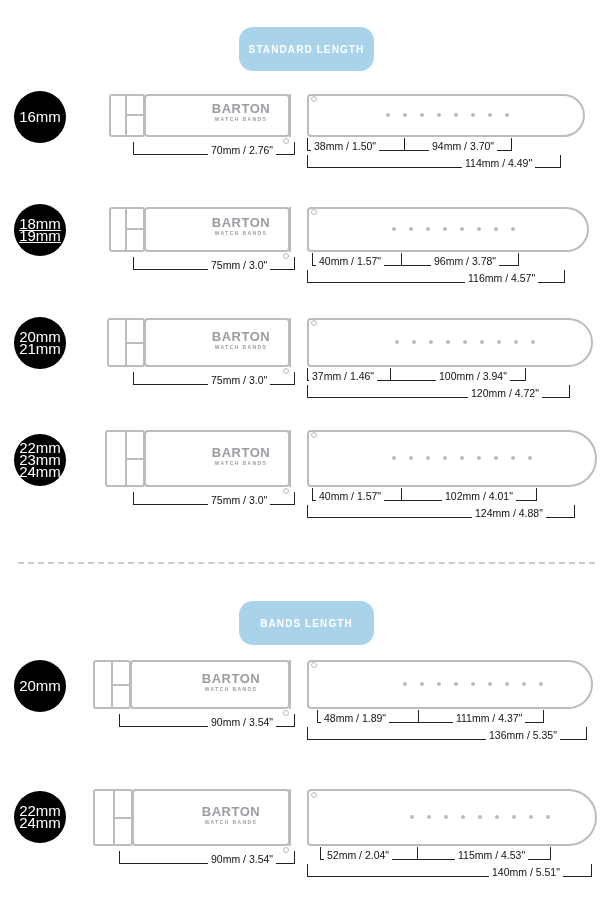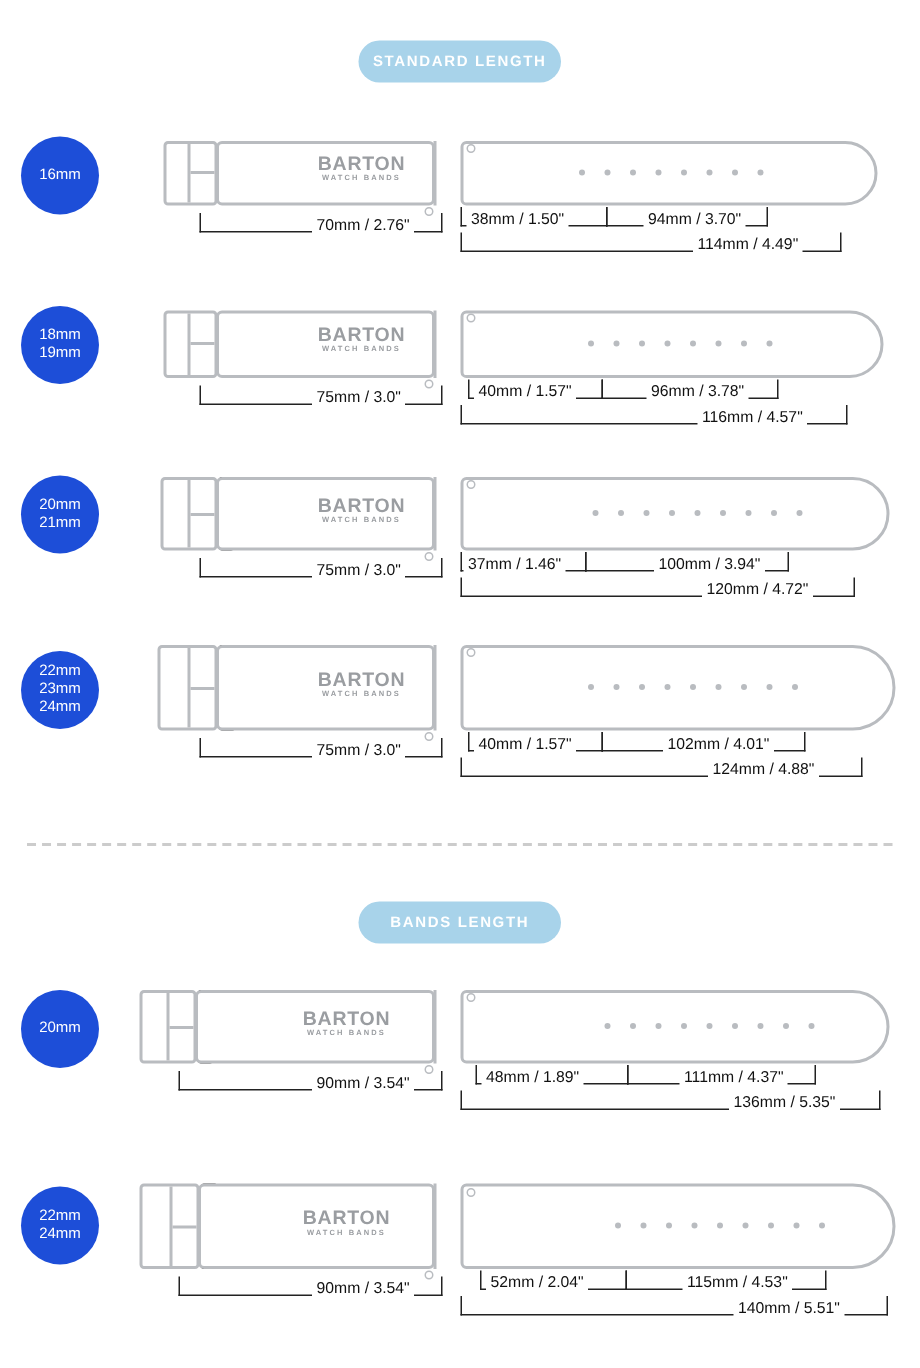--- a/index.html
+++ b/index.html
@@ -8,21 +8,21 @@
     background:#ffffff;
     font-family:"Liberation Sans", sans-serif;
     position:relative;
     overflow:hidden;
     color:#222;
   }
   .section-header{
     position:absolute;
     left:239px;
     width:135px;
-    height:28px;
+    height:44px;
     background:#a8d3ea;
     border-radius:14px;
     display:flex;align-items:center;justify-content:center;
   }
   .section-header span{
     font-size:10px;
     letter-spacing:1.1px;
     color:#ffffff;
     font-weight:bold;
   }
@@ -31,25 +31,25 @@
     left:18px;right:18px;
     height:0;
     border-top:2px dashed #cccccc;
   }
   .row{position:absolute;left:0;width:613px;}
   
   .badge{
     position:absolute;
     width:52px;height:52px;
     border-radius:50%;
-    background:#1d4ed8;
+    background:#000000;
     color:#ffffff;
     display:flex;flex-direction:column;
     align-items:center;justify-content:center;
-    font-size:10px;
+    font-size:15px;
     line-height:12px;
   }
   
   .strap-left{
     position:absolute;
     border:2px solid #b9bcc0;
     border-radius:4px;
     background:#ffffff;
     box-sizing:border-box;
   }
@@ -165,21 +165,21 @@
   <div class="meas-label" style="left:311px;top:50px;">38mm / 1.50"</div>
 
   <div class="meas" style="left:404px;top:48px;width:108px;"></div>
   <div class="meas-label" style="left:429px;top:50px;">94mm / 3.70"</div>
 
   <div class="meas" style="left:307px;top:65px;width:254px;"></div>
   <div class="meas-label" style="left:462px;top:67px;">114mm / 4.49"</div>
 </div>
 
 <div class="row" style="top:203px;height:100px;">
-  <div class="badge" style="left:14px;top:1px;">
+  <div class="badge" style="left:14px;top:1px;text-decoration:underline;">
     <span>18mm</span>
     <span>19mm</span>
   </div>
 
   <div>
     <div class="buckle-frame" style="left:109px;top:4px;width:36px;height:45px;"></div>
     <div class="buckle-bar" style="left:125px;top:6px;width:2px;height:41px;"></div>
     <div class="buckle-bar" style="left:127px;top:25px;width:16px;height:2px;"></div>
     <div class="strap-left" style="left:144px;top:4px;width:146px;height:45px;"></div>
     <div class="lug" style="left:289px;top:4px;height:45px;"></div>

